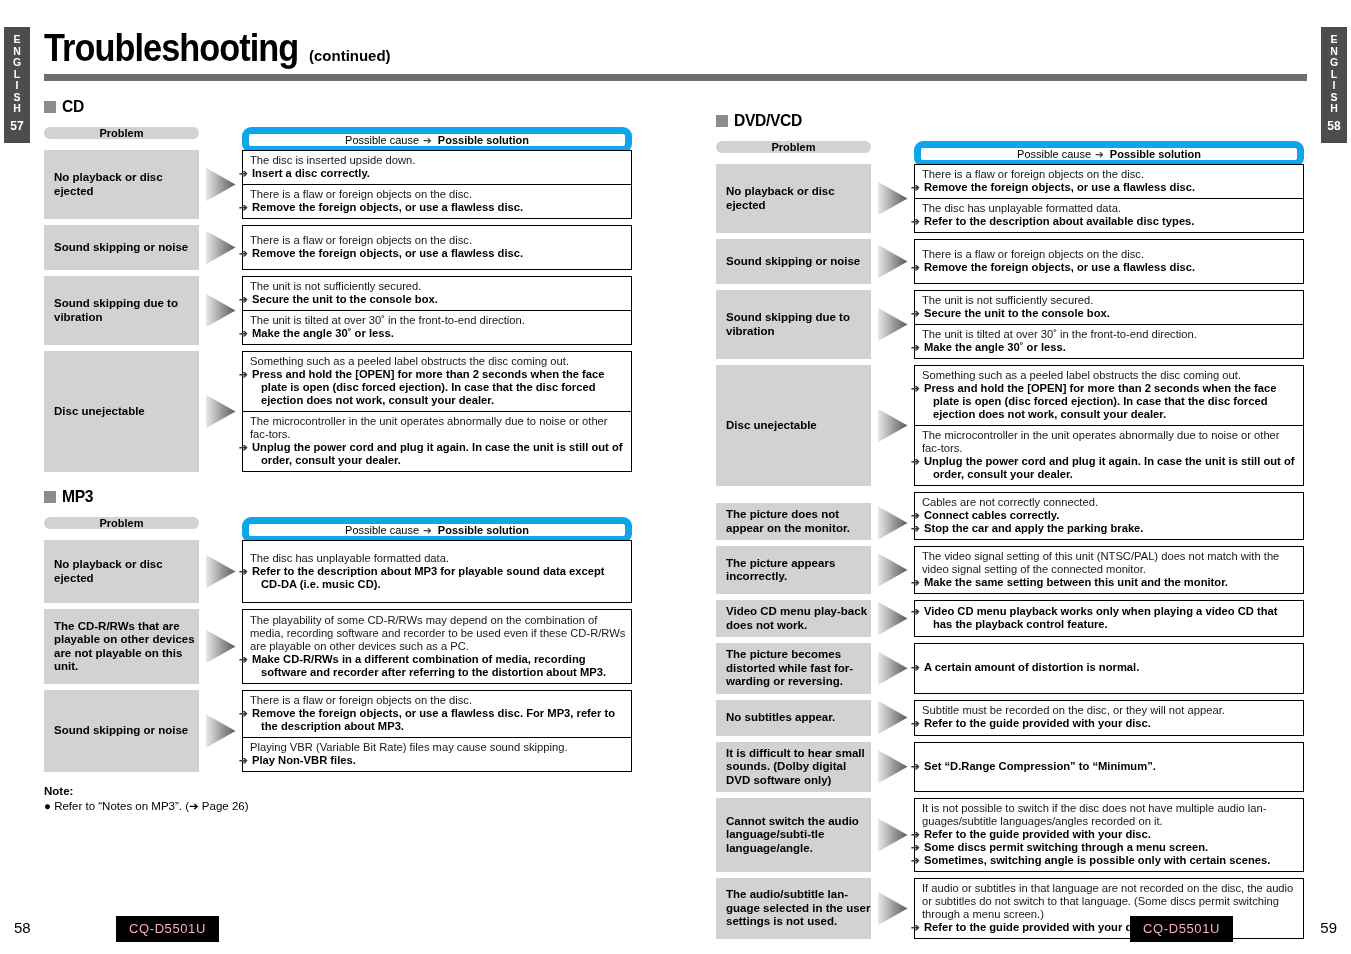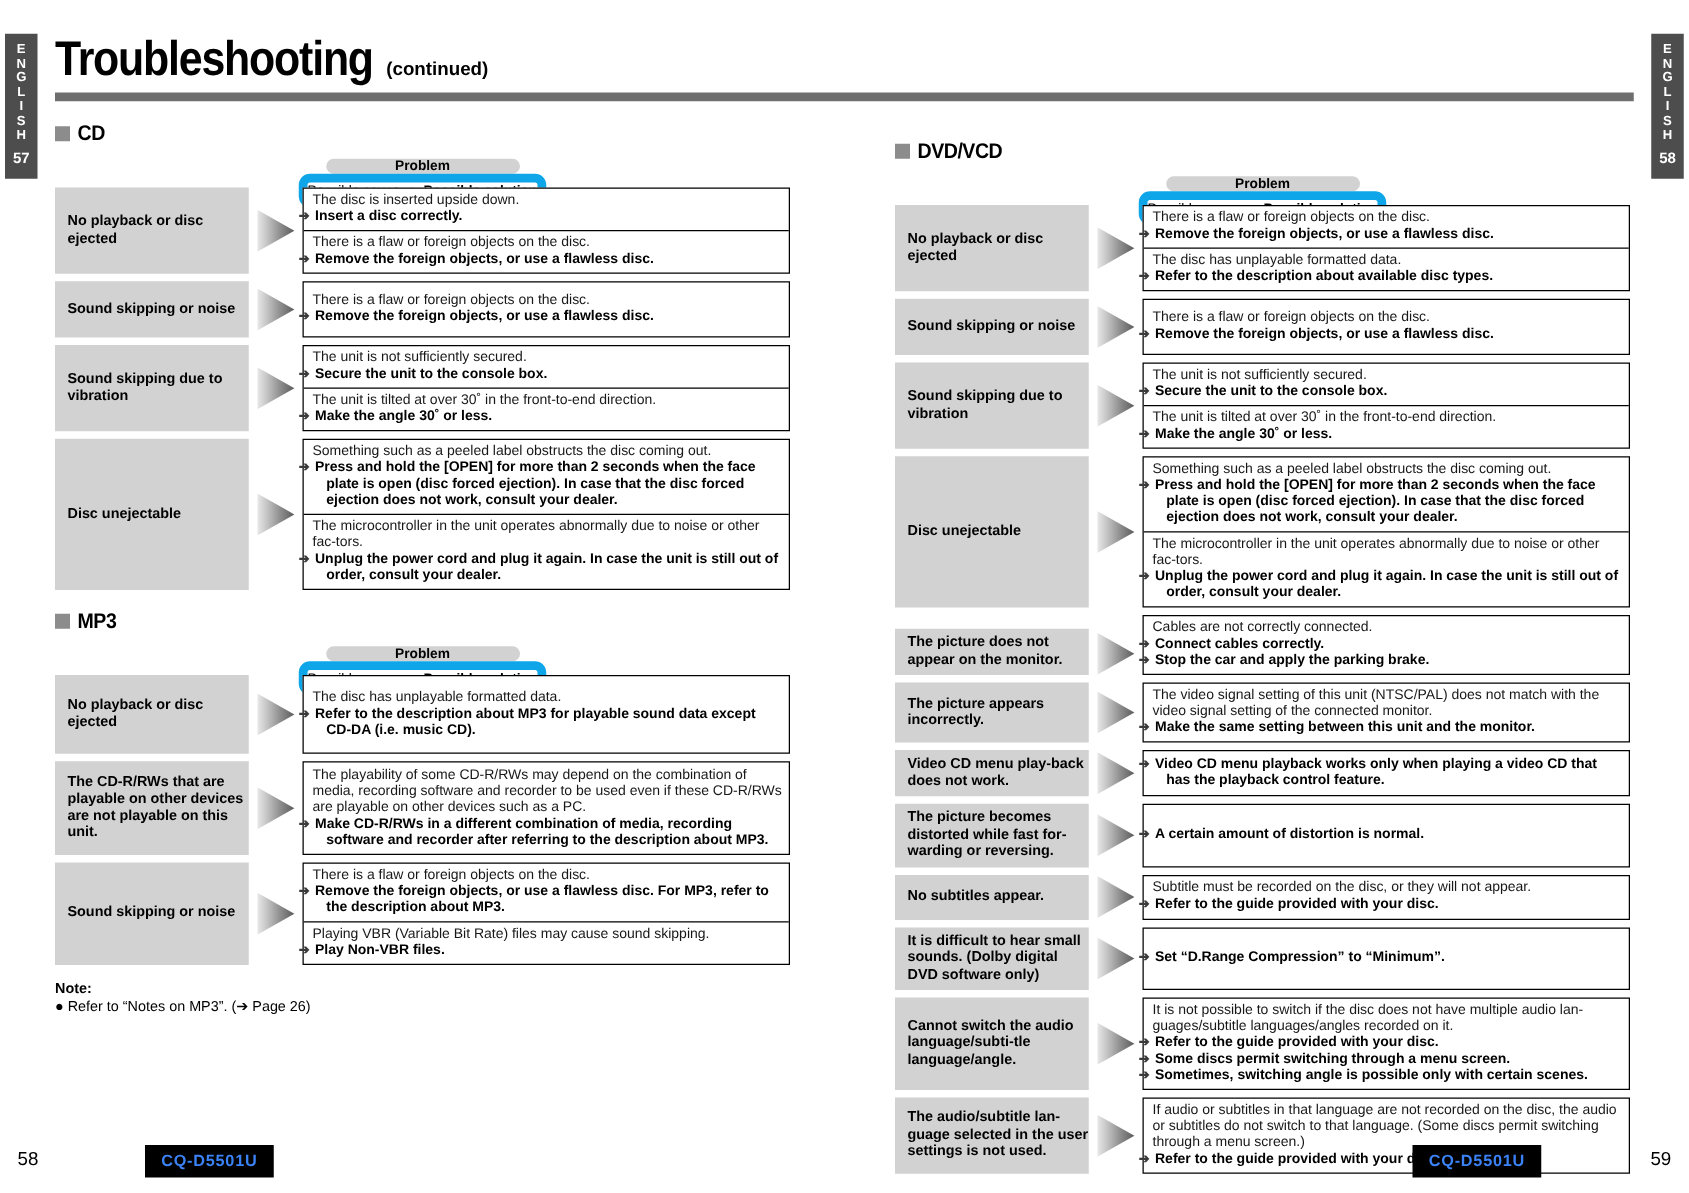--- a/index.html
+++ b/index.html
@@ -101,22 +101,21 @@
     font-family: "Liberation Sans Narrow", "Liberation Sans", sans-serif;
     transform: scaleX(0.92);
     transform-origin: left center;
   }
 
   
   .pill-row {
     display: flex;
     margin-top: 9px;
     height: 17px;
-    align-items: center;
-    flex-direction: column;
+    align-items: flex-start;
   }
   .pill-problem {
     width: 155px;
     background: #d2d2d2;
     border-radius: 9px;
     font-size: 11px;
     font-weight: bold;
     display: flex;
     align-items: center;
     justify-content: center;
@@ -215,23 +214,23 @@
     position: absolute;
     font-size: 15px;
     bottom: 18px;
   }
   .footer-num.left  { left: 14px; }
   .footer-num.right { right: 14px; }
   .model-badge {
     position: absolute;
     bottom: 12px;
     background: #000;
-    color: #3b82f6;
+    color: #f9a8d4;
     font-size: 13px;
-    font-weight: bold;
+    font-weight: normal;
     letter-spacing: 0.6px;
     padding: 5px 13px 6px;
   }
   .model-badge.left  { left: 116px; }
   .model-badge.right { right: 118px; }
 </style>
 </head>
 <body>
 
 <div class="side-tab left">
@@ -370,21 +369,21 @@
           </div>
         </div>
         <div class="row" style="min-height: 75px;">
           <div class="prob">The CD-R/RWs that are playable on other devices are not playable on this unit.</div>
           <div class="arrow-cell">
             <div class="arrow"></div>
           </div>
           <div class="answers">
             <div class="ans">
               <div class="cause">The playability of some CD-R/RWs may depend on the combination of media, recording software and recorder to be used even if these CD-R/RWs are playable on other devices such as a PC.</div>
-              <div class="sol"><span class="arrow-g">➔</span><span class="a">Make CD-R/RWs in a different combination of media, recording software and recorder after referring to the description about MP3.</span></div>
+              <div class="sol"><span class="arrow-g">➔</span><span class="a">Make CD-R/RWs in a different combination of media, recording software and recorder after referring to the distortion about MP3.</span></div>
             </div>
           </div>
         </div>
         <div class="row" style="min-height: 70px;">
           <div class="prob">Sound skipping or noise</div>
           <div class="arrow-cell">
             <div class="arrow"></div>
           </div>
           <div class="answers">
             <div class="ans">

